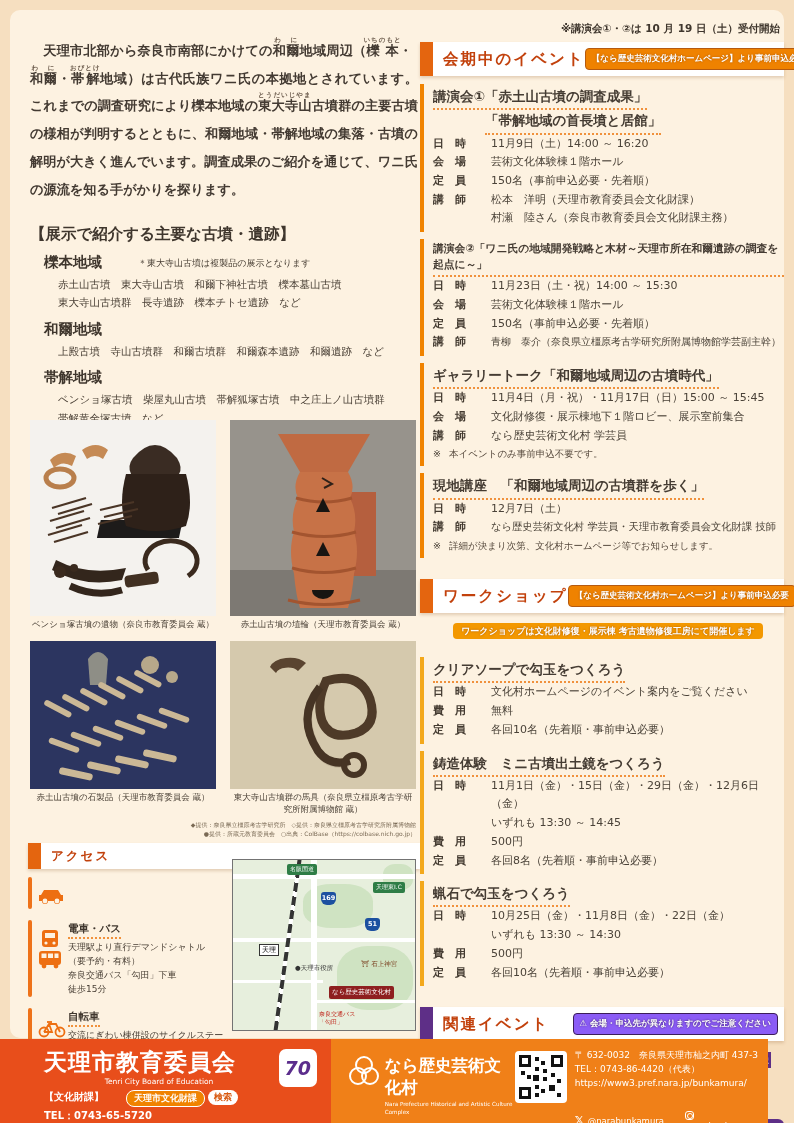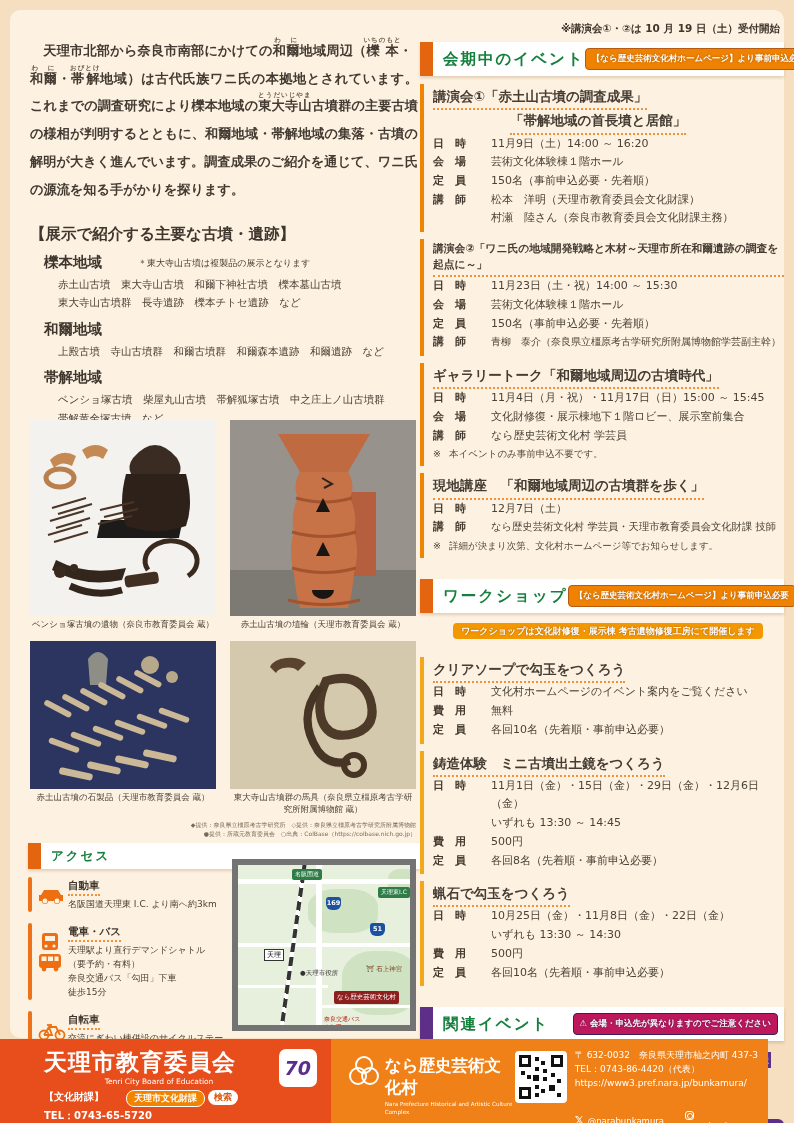--- a/index.html
+++ b/index.html
@@ -28,43 +28,43 @@
 
   
   .access { position:absolute; left:28px; top:843px; width:392px; }
   .access-items { position:absolute; left:0; top:34px; width:198px; }
   .access-item { display:flex; margin-bottom:11px; }
   .access-bar { width:4px; background:#ee7219; border-radius:2px; margin-right:6px; flex:none; }
   .access-icon { width:30px; flex:none; padding-top:10px; }
   .access-text { font-size:9px; color:#4a4036; line-height:1.55; }
   .access-title { font-size:10.5px; font-weight:bold; border-bottom:2px dotted #f0913c; display:inline-block; padding-bottom:1px; margin-bottom:2px; color:#3f362d; }
   .access-lines { white-space:pre-line; }
-  .map { position:absolute; left:204px; top:16px; width:184px; height:172px; background:#e7efdd; border:6px solid #737373; overflow:hidden; }
+  .map { position:absolute; left:204px; top:16px; width:184px; height:172px; background:#e7efdd; border:1px solid #737373; overflow:hidden; }
   .map .road-v { position:absolute; background:#fff; }
   .map .road-h { position:absolute; background:#fff; }
   .map .rail { position:absolute; left:52px; top:-6px; width:4px; height:190px; background:repeating-linear-gradient(#333 0 9px, #fff 9px 14px); transform:rotate(8deg); }
   .map .green-patch { position:absolute; background:#cfe3c2; border-radius:40%; }
   .badge-green { position:absolute; background:#2e7d46; color:#fff; font-size:6px; padding:1px 3px; border-radius:2px; }
   .badge-blue { position:absolute; background:#1c50a0; color:#fff; font-size:6.5px; font-weight:bold; width:15px; height:13px; border-radius:3px 3px 6px 6px; text-align:center; line-height:13px; }
   .map-label { position:absolute; font-size:6.5px; color:#333; }
   .map-station { position:absolute; background:#fff; border:1px solid #333; font-size:7px; padding:0 2px; color:#111; }
   .map-village { position:absolute; background:#8e1f1f; color:#fff; font-size:6.5px; padding:2px 3px; border-radius:2px; }
   .map-bus { position:absolute; color:#c0271d; font-size:6px; line-height:1.3; white-space:pre-line; }
 
   
   .top-note { position:absolute; left:424px; top:22px; width:356px; text-align:right; font-size:10.5px; color:#3f362d; font-weight:600; }
   .rcol { position:absolute; left:420px; top:42px; width:364px; }
 
   .sec-header { display:flex; align-items:stretch; height:34px; margin-bottom:8px; box-shadow:0 2px 3px rgba(150,100,50,.25); }
   .sec-tab { width:13px; background:#e4650f; flex:none; }
   .sec-tab.purple { background:#5e2f87; }
   .sec-band { background:#fff; flex:1; display:flex; align-items:center; padding:0 6px 0 10px; }
-  .sec-title { font-size:15.5px; font-weight:bold; color:#15803d; letter-spacing:2px; flex:none; }
+  .sec-title { font-size:15.5px; font-weight:bold; color:#c2410c; letter-spacing:2px; flex:none; }
   .sec-pill { margin-left:auto; background:#ef8200; color:#fff; font-size:8.5px; font-weight:bold; padding:4px 6px; border-radius:4px; border:1px solid #b55a10; text-shadow:0 0 2px #9c4f00; white-space:nowrap; }
-  .sec-pill.purple { background:#be185d; border-color:#3c1d59; text-shadow:0 0 2px #2e1545; }
+  .sec-pill.purple { background:#8b5cf6; border-color:#3c1d59; text-shadow:0 0 2px #2e1545; }
 
   .evt { border-left:4.5px solid #f08300; padding:2px 0 4px 9px; margin-bottom:7px; }
   .evt.amber { border-left-color:#f3a81b; }
   .evt.purple { border-left-color:#5e2f87; }
   .evt-title { font-size:13.5px; font-weight:bold; color:#453c33; display:inline-block; border-bottom:2px dotted #f0913c; padding-bottom:2px; line-height:1.5; }
   .evt.purple .evt-title { border-bottom-color:#8d61b5; font-size:15px; }
   .evt-title.small { font-size:10.8px; }
   .row { display:flex; font-size:11px; color:#4a4238; line-height:1.7; }
   .row .lbl { width:58px; flex:none; font-weight:bold; color:#443b31; }
   .row .val { flex:1; }
@@ -244,24 +244,20 @@
     <div class="access-items">
       <div class="access-item">
         <span class="access-bar"></span>
         <span class="access-icon">
           <svg width="26" height="18" viewBox="0 0 26 18">
               <path d="M3 8 l3 -5 h14 l3 5 h2 v6 h-3 a3 3 0 0 1 -6 0 h-6 a3 3 0 0 1 -6 0 h-3 v-6z" fill="#ed6f12"></path>
               <circle cx="7" cy="14" r="2.4" fill="#fdf2e1"></circle>
               <circle cx="19" cy="14" r="2.4" fill="#fdf2e1"></circle>
             </svg>
         </span>
-        <div class="access-text">
-          <div class="access-title">自動車</div>
-          <div class="access-lines">名阪国道天理東 I.C. より南へ約3km</div>
-        </div>
       </div>
       <div class="access-item">
         <span class="access-bar"></span>
         <span class="access-icon">
           <svg width="24" height="40" viewBox="0 0 24 40">
               <rect x="4" y="0" width="16" height="17" rx="3" fill="#ed6f12"></rect>
               <rect x="7" y="3" width="10" height="5" fill="#fdf2e1"></rect>
               <circle cx="8" cy="13" r="1.6" fill="#fdf2e1"></circle>
               <circle cx="16" cy="13" r="1.6" fill="#fdf2e1"></circle>
               <rect x="1" y="21" width="22" height="14" rx="3" fill="#ed6f12"></rect>
@@ -327,21 +323,21 @@
     <div class="sec-header">
       <span class="sec-tab"></span>
       <div class="sec-band">
         <span class="sec-title">会期中のイベント</span>
         <span class="sec-pill">【なら歴史芸術文化村ホームページ】より事前申込必要</span>
       </div>
     </div>
 
     <div class="evt">
       <div><span class="evt-title">講演会①「赤土山古墳の調査成果」</span></div>
-      <div style="margin-left:77px;"><span class="evt-title">「帯解地域の首長墳と居館」</span></div>
+      <div style="margin-left:52px;"><span class="evt-title">「帯解地域の首長墳と居館」</span></div>
       <div class="row">
           <span class="lbl">日　時</span>
           <span class="val">11月9日（土）14:00 ～ 16:20</span>
         </div>
       <div class="row">
           <span class="lbl">会　場</span>
           <span class="val">芸術文化体験棟１階ホール</span>
         </div>
       <div class="row">
           <span class="lbl">定　員</span>

